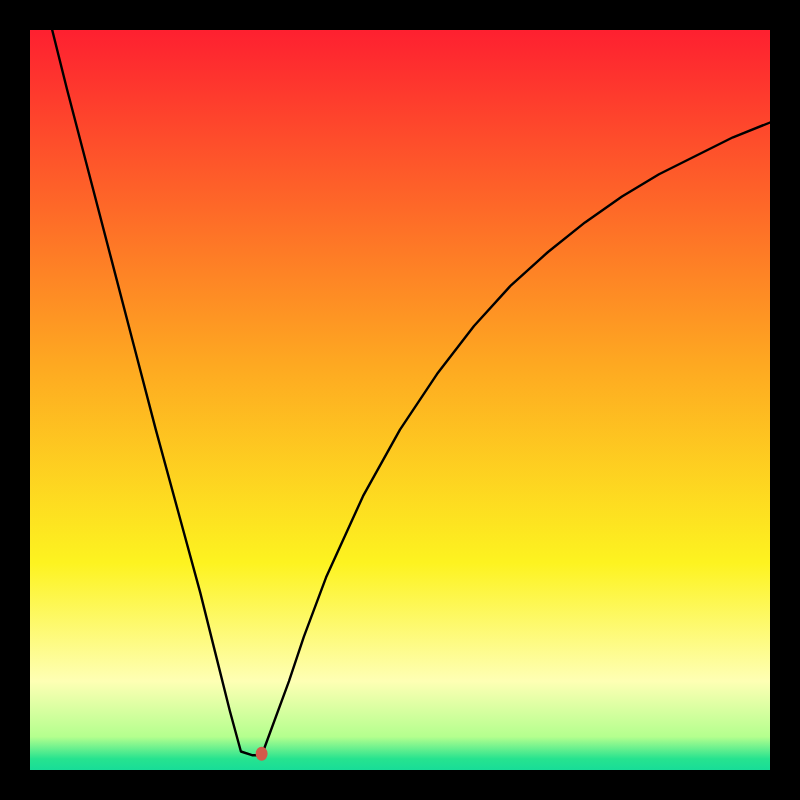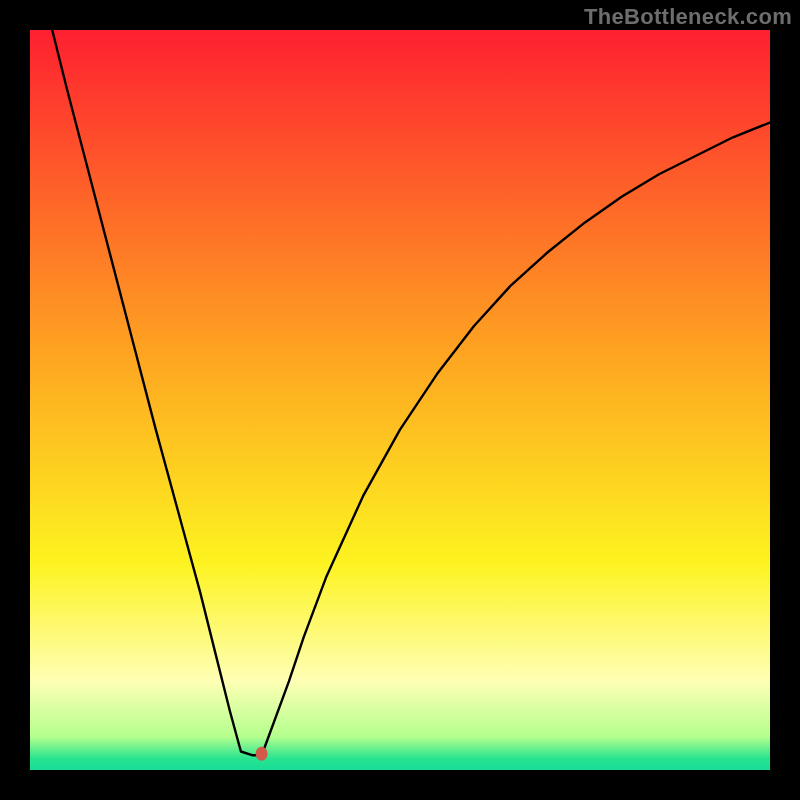--- a/index.html
+++ b/index.html
@@ -68,14 +68,13 @@
             <stop offset="100%" stop-color="#18dd98"></stop>
           </linearGradient>
       </defs>
       <rect x="0" y="0" width="740" height="740" fill="url(#grad)"></rect>
     </svg>
     <svg class="curve" viewBox="0 0 740 740" preserveAspectRatio="none">
       <path id="curve-path" d="M22.20 0.00 L37.00 59.20 L59.20 144.30 L81.40 229.40 L103.60 314.50 L125.80 399.60 L148.00 481.00 L170.20 562.40 L185.00 621.60 L199.80 680.80 L210.90 721.50 L222.00 725.20 L229.40 725.20 L233.10 721.50 L259.00 651.20 L273.80 606.80 L296.00 547.60 L333.00 466.20 L370.00 399.60 L407.00 344.10 L444.00 296.00 L481.00 255.30 L518.00 222.00 L555.00 192.40 L592.00 166.50 L629.00 144.30 L666.00 125.80 L703.00 107.30 L740.00 92.50" fill="none" stroke="#000" stroke-width="2.4" stroke-linejoin="round" stroke-linecap="round"></path>
       <ellipse id="marker-dot" cx="231.62" cy="723.72" rx="6" ry="7" fill="#d35a4a"></ellipse>
     </svg>
   </div>
-  <div class="watermark">TheBottleneck.com</div>
 </div>
 
 </body></html>

